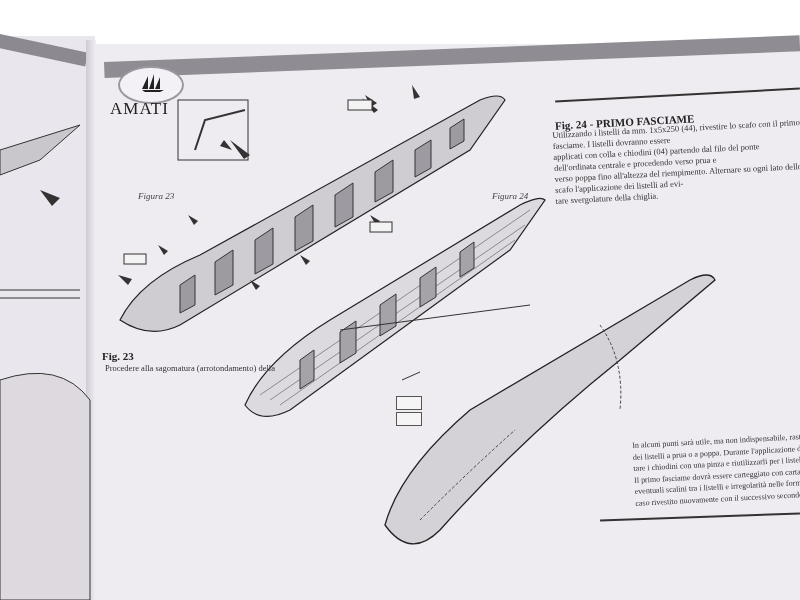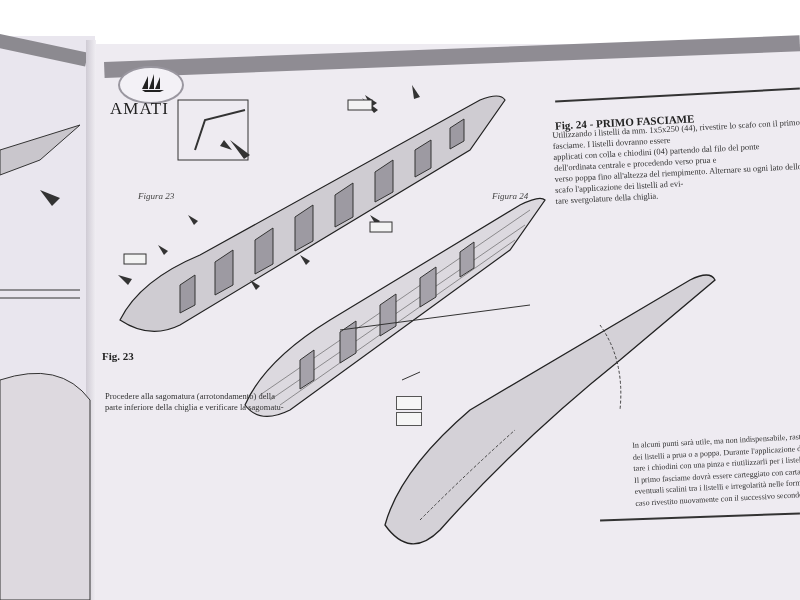--- a/index.html
+++ b/index.html
@@ -103,23 +103,22 @@
 <div class="cap-line"></div>
 <div class="fig-title" style="left:555px;top:116px;transform:rotate(-3deg);">Fig. 24 - PRIMO FASCIAME</div>
 <div class="caption" style="left:552px;top:130px;width:250px;transform:rotate(-3deg);transform-origin:left top;">
   <div>Utilizzando i listelli da mm. 1x5x250 (44), rivestire lo scafo con il primo fasciame. I listelli dovranno essere</div>
   <div>applicati con colla e chiodini (04) partendo dal filo del ponte dell'ordinata centrale e procedendo verso prua e</div>
   <div>verso poppa fino all'altezza del riempimento. Alternare su ogni lato dello scafo l'applicazione dei listelli ad evi-</div>
   <div>tare svergolature della chiglia.</div>
 </div>
 
 <div class="fig-title" style="left:102px;top:350px;">Fig. 23</div>
-<div class="caption" style="left:105px;top:363px;width:200px;margin-top:28px;">
+<div class="caption" style="left:105px;top:363px;width:200px;">
   <div>Procedere alla sagomatura (arrotondamento) della</div>
-  <div>parte inferiore della chiglia e verificare la sagomatu-</div>
 </div>
 
 <div class="caption" style="left:632px;top:440px;width:170px;transform:rotate(-3deg);transform-origin:left top;font-size:8px;line-height:11.5px;">
   <div style="white-space:nowrap;">In alcuni punti sarà utile, ma non indispensabile, rastrem</div>
   <div style="white-space:nowrap;">dei listelli a prua o a poppa. Durante l'applicazione del fa</div>
   <div style="white-space:nowrap;">tare i chiodini con una pinza e riutilizzarli per i listelli su</div>
   <div style="white-space:nowrap;">Il primo fasciame dovrà essere carteggiato con carta vetr</div>
   <div style="white-space:nowrap;">eventuali scalini tra i listelli e irregolarità nelle forme. Es</div>
   <div style="white-space:nowrap;">caso rivestito nuovamente con il successivo secondo fas</div>
 </div>

